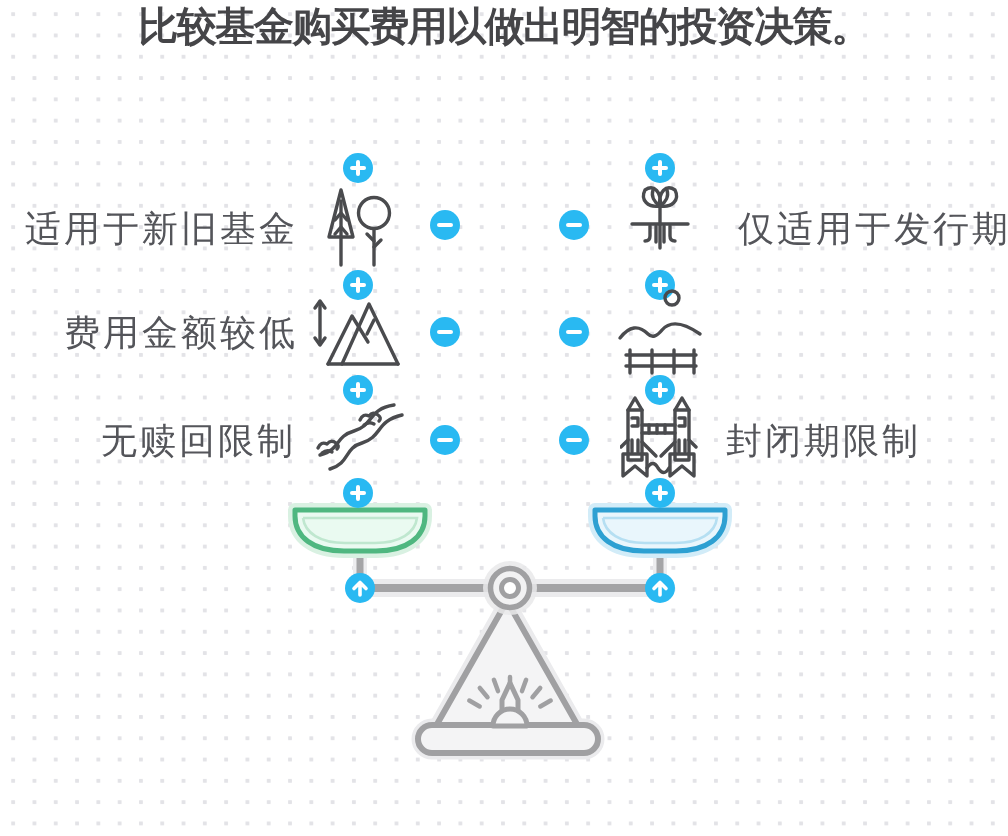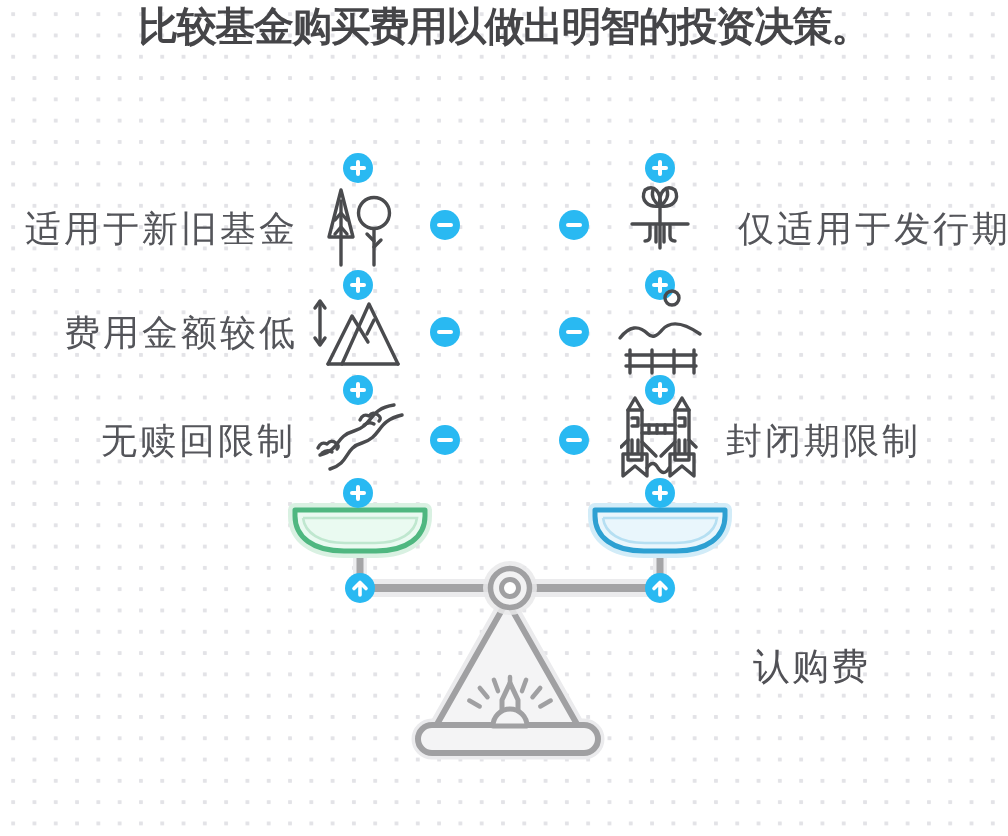--- a/index.html
+++ b/index.html
@@ -178,15 +178,14 @@
     <path d="M27 72 q6 -9 11 0 q6 9 11 0"></path>
   </svg>
 
   <div class="row-label" style="right:710px;top:211px;">适用于新旧基金</div>
   <div class="row-label" style="right:710px;top:315px;">费用金额较低</div>
   <div class="row-label" style="right:712px;top:423px;">无赎回限制</div>
 
   <div class="row-label" style="left:738px;top:211px;">仅适用于发行期</div>
   <div class="row-label" style="left:726px;top:423px;">封闭期限制</div>
 
-  <div class="pan-label" style="left:753px;top:648px;">认购费</div>
 
 </div>
 
 </body></html>

